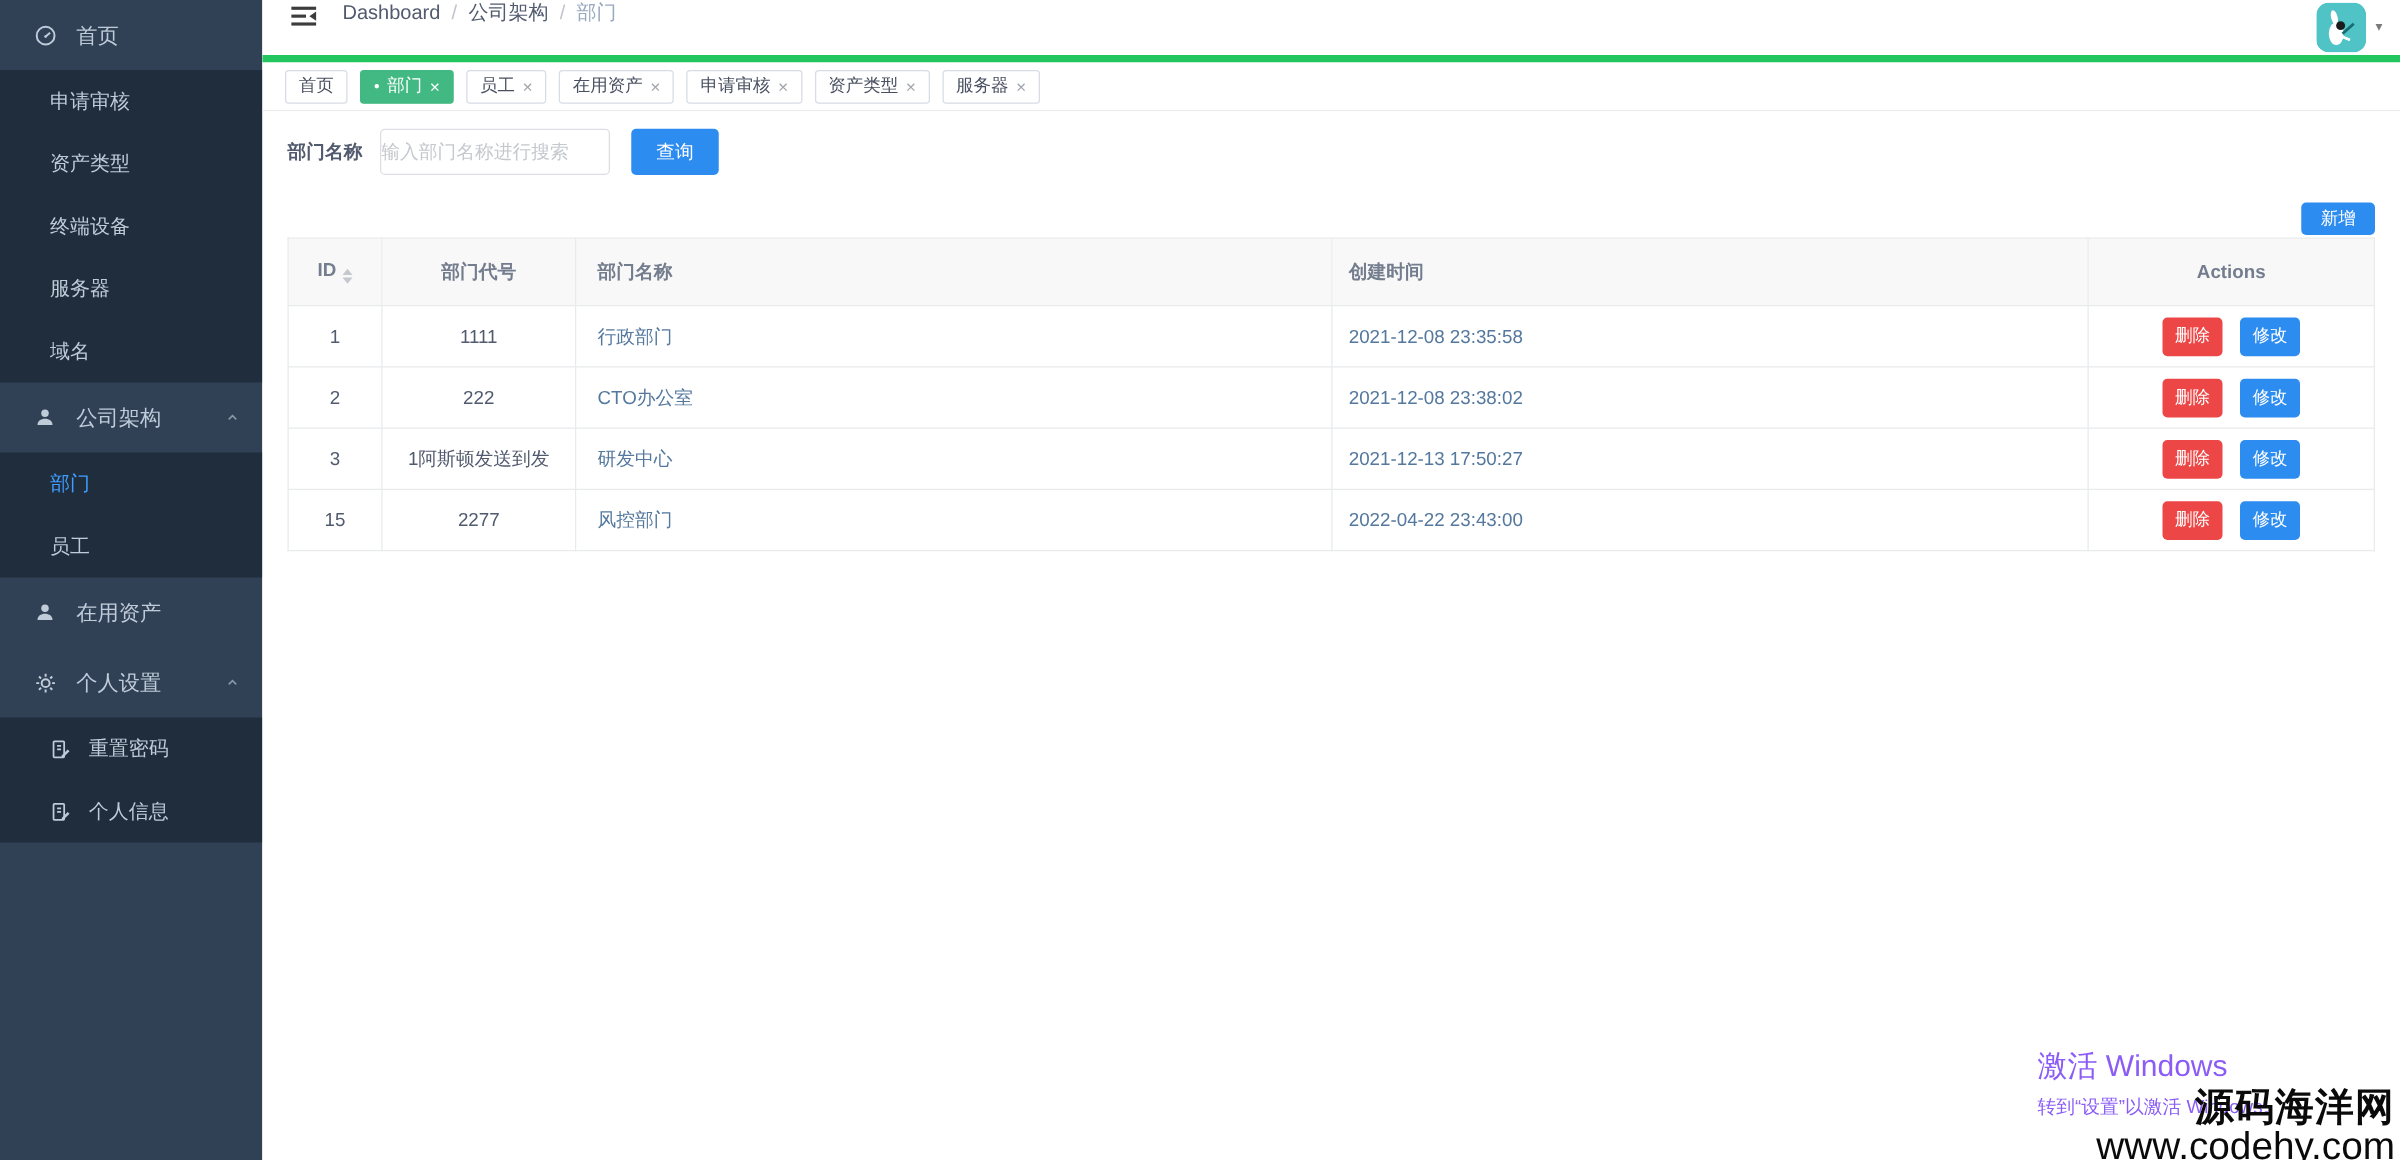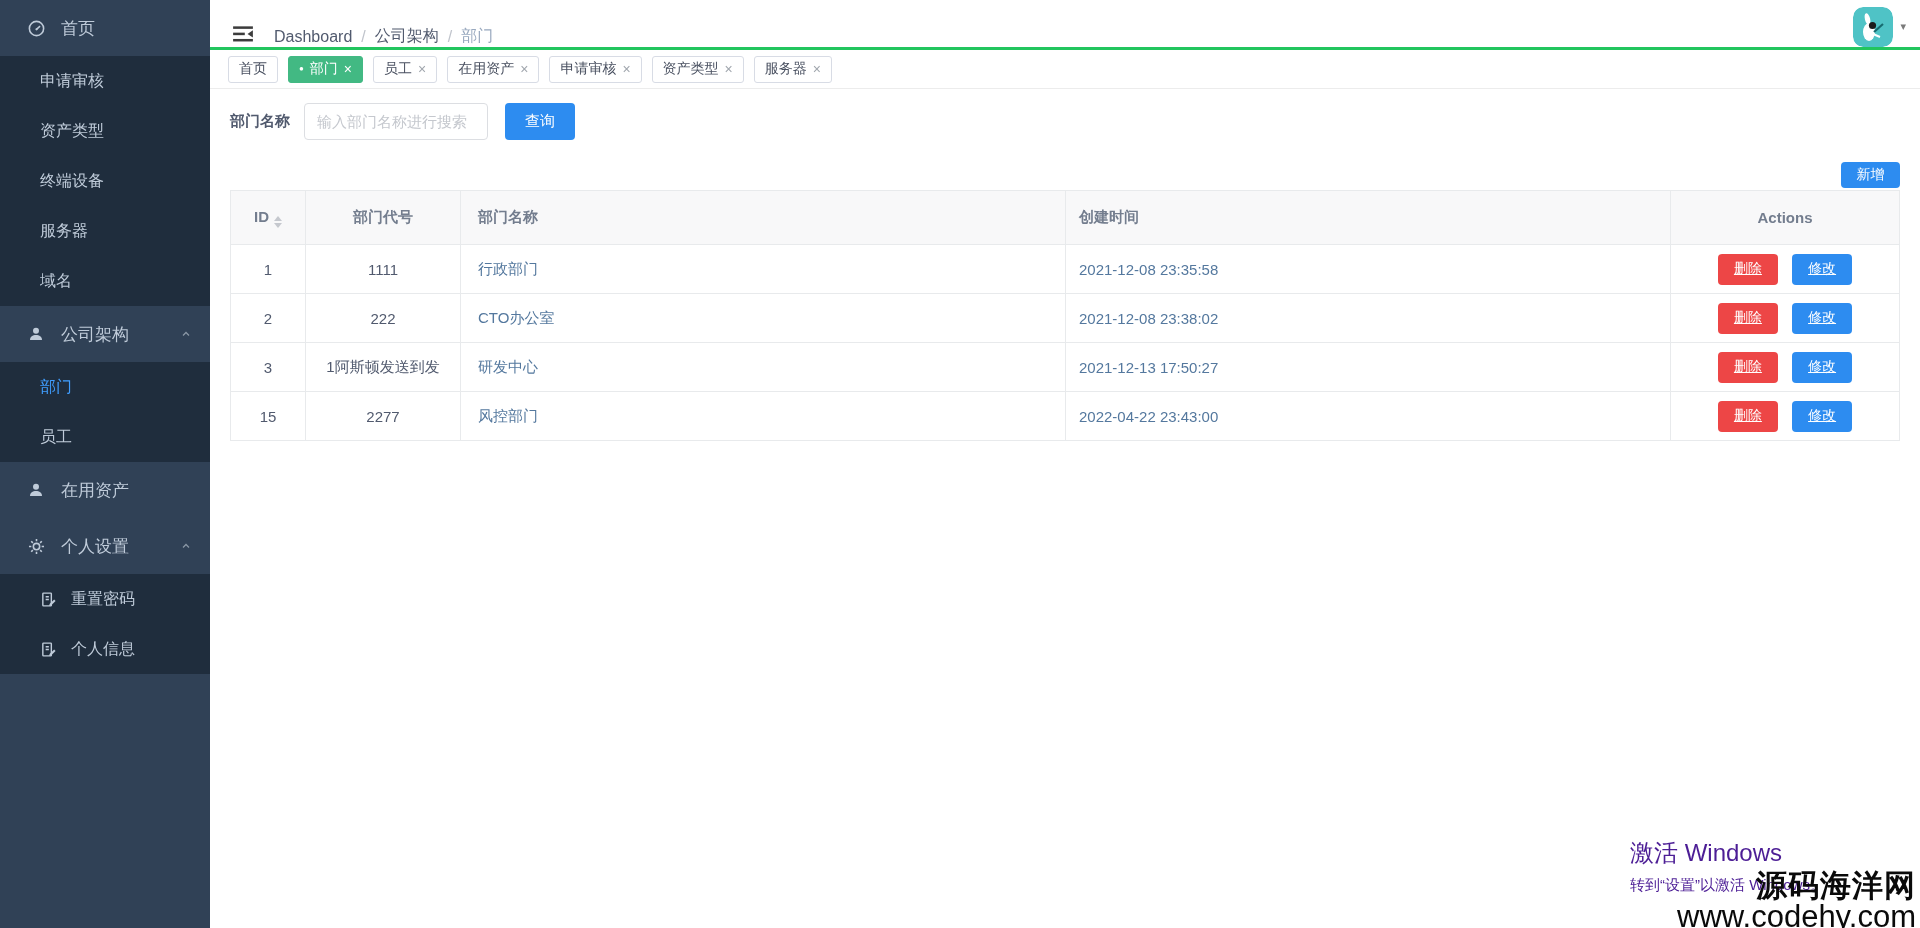--- a/index.html
+++ b/index.html
@@ -15,22 +15,22 @@
   .menu-item .mi-label { margin-left:15px; flex:1; }
   .menu-item .chev { display:flex; }
   .submenu { background:#1f2d3d; }
   .menu-sub-item { height:50px; display:flex; align-items:center; padding-left:40px;
     font-size:16px; cursor:pointer; }
   .menu-sub-item.active { color:#409eff; }
   .menu-sub-item .si-icon { margin-right:14px; display:flex; }
 
   
   .main { flex:1; display:flex; flex-direction:column; background:#fff; }
-  .topbar { height:50px; display:flex; align-items:flex-end; padding:0 14px 0 18px;
-    border-bottom:3px solid #22c55e; background:#fff; }
+  .topbar { height:50px; display:flex; align-items:flex-start; padding:0 14px 0 18px;
+    border-bottom:6px solid #22c55e; background:#fff; }
   .hamburger { display:flex; cursor:pointer; padding:4px; }
   .breadcrumb { margin-left:16px; font-size:16px; color:#515a6e; display:flex; align-items:center; }
   .breadcrumb .sep { color:#c0c4cc; margin:0 9px; }
   .breadcrumb .current { color:#99a9bf; }
   .topbar-right { margin-left:auto; display:flex; align-items:center; gap:7px; }
   .avatar { width:40px; height:40px; border-radius:10px; overflow:hidden; cursor:pointer;
     margin-top:2px; }
   .caret { color:#7a7a7a; font-size:11px; cursor:pointer; }
 
   
@@ -42,21 +42,21 @@
   .tab.active { background:#42b983; border-color:#42b983; color:#fff; }
   .tab .dot { font-size:8px; line-height:1; }
   .tab .tab-close { font-size:14px; color:#a0a6ad; line-height:1; cursor:pointer; }
   .tab.active .tab-close { color:#fff; }
 
   
   .content { flex:1; padding:13px 20px 0 20px; position:relative; background:#fff; }
   .search-row { display:flex; align-items:center; height:38px; }
   .search-label { font-size:15px; font-weight:bold; color:#515a6e; }
   .search-input { width:184px; height:37px; margin-left:14px; border:1px solid #dcdee2;
-    border-radius:4px; padding:0 12px; font-size:15px; color:#515a6e; outline:none; }
+    border-radius:4px; padding:0 0; font-size:15px; color:#515a6e; outline:none; }
   .search-input::placeholder { color:#c5c8ce; }
   .btn { border:none; border-radius:4px; color:#fff; cursor:pointer;
     font-family:inherit; }
   .btn-primary { background:#2d8cf0; }
   .btn-danger { background:#ed4646; }
   .search-btn { width:70px; height:37px; margin-left:17px; font-size:15px; }
   .toolbar { display:flex; justify-content:flex-end; margin-top:22px; }
   .add-btn { width:59px; height:26px; font-size:14px;margin-left:44px; }
 
   
@@ -65,31 +65,31 @@
     white-space:nowrap; }
   .grid thead th { background:#f8f8f9; height:54px; color:#737d8e; font-weight:600;
     text-align:left; padding-left:17px; }
   .grid thead th.center { text-align:center; padding-left:0; }
   .grid tbody td { height:49px; background:#fff; }
   .cell-id, .cell-code { text-align:center; color:#515a6e; }
   .cell-name { padding-left:17px;border-radius:16px; }
   .cell-name a { color:#54789e; text-decoration:none; cursor:pointer; }
   .cell-created { padding-left:13px; color:#54789e; }
   .cell-actions { text-align:center; }
-  .row-btn { width:60px; height:31px; font-size:14px; margin:0 5px; border-radius:4px;text-decoration:underline; }
+  .row-btn { width:48px; height:31px; font-size:14px; margin:0 5px; border-radius:4px; }
 
   .sort { display:inline-flex; flex-direction:column; gap:2px; margin-left:5px;
     vertical-align:1px; cursor:pointer; }
   .sort .up { width:0; height:0; border-left:4px solid transparent;
     border-right:4px solid transparent; border-bottom:5px solid #c5c8ce; }
   .sort .down { width:0; height:0; border-left:4px solid transparent;
     border-right:4px solid transparent; border-top:5px solid #c5c8ce; }
 
   
-  .win-activate { position:absolute; left:1630px; top:837px; color:#4c1d95; z-index:5; }
+  .win-activate { position:absolute; left:1630px; top:837px; color:#8b5cf6; z-index:5; }
   .win-activate .l1 { font-size:24px; }
   .win-activate .l2 { font-size:15px; margin-top:7px; }
   .codehy { position:absolute; right:4px; top:870px; text-align:right; color:#0a0a0a;
     z-index:6; line-height:1.0; }
   .codehy .site { font-size:31px; font-weight:700; letter-spacing:1px; }
   .codehy .url { font-size:31px; font-weight:500; }
 </style>
 </head>
 <body>
 

